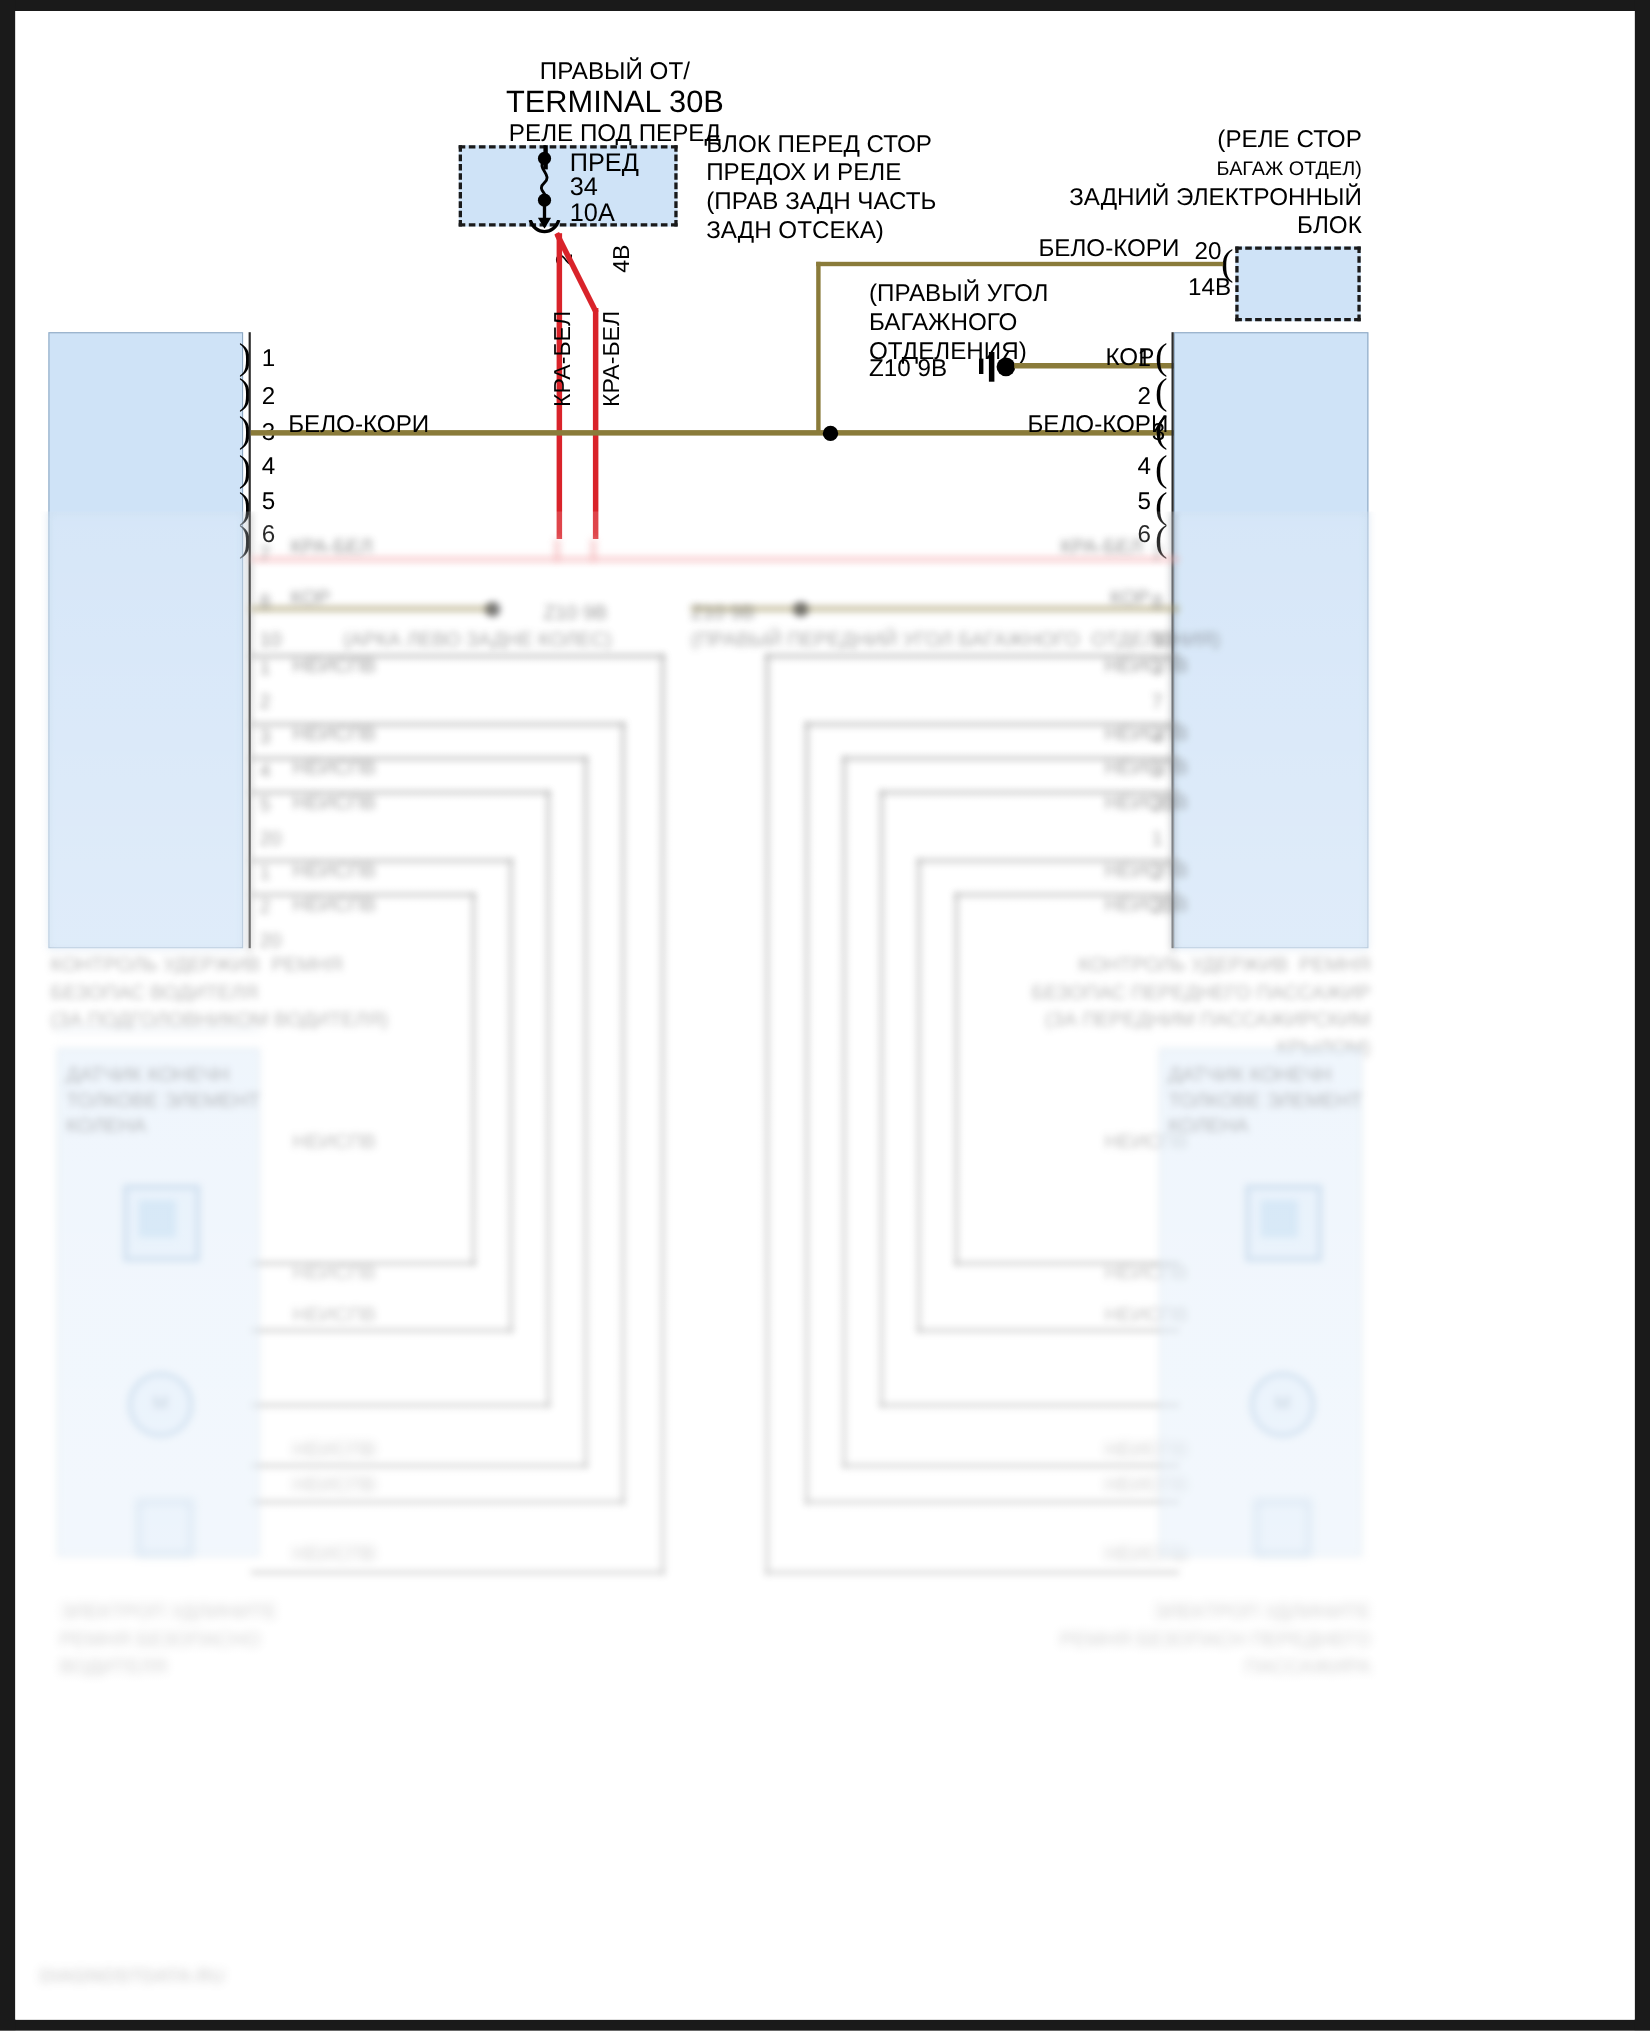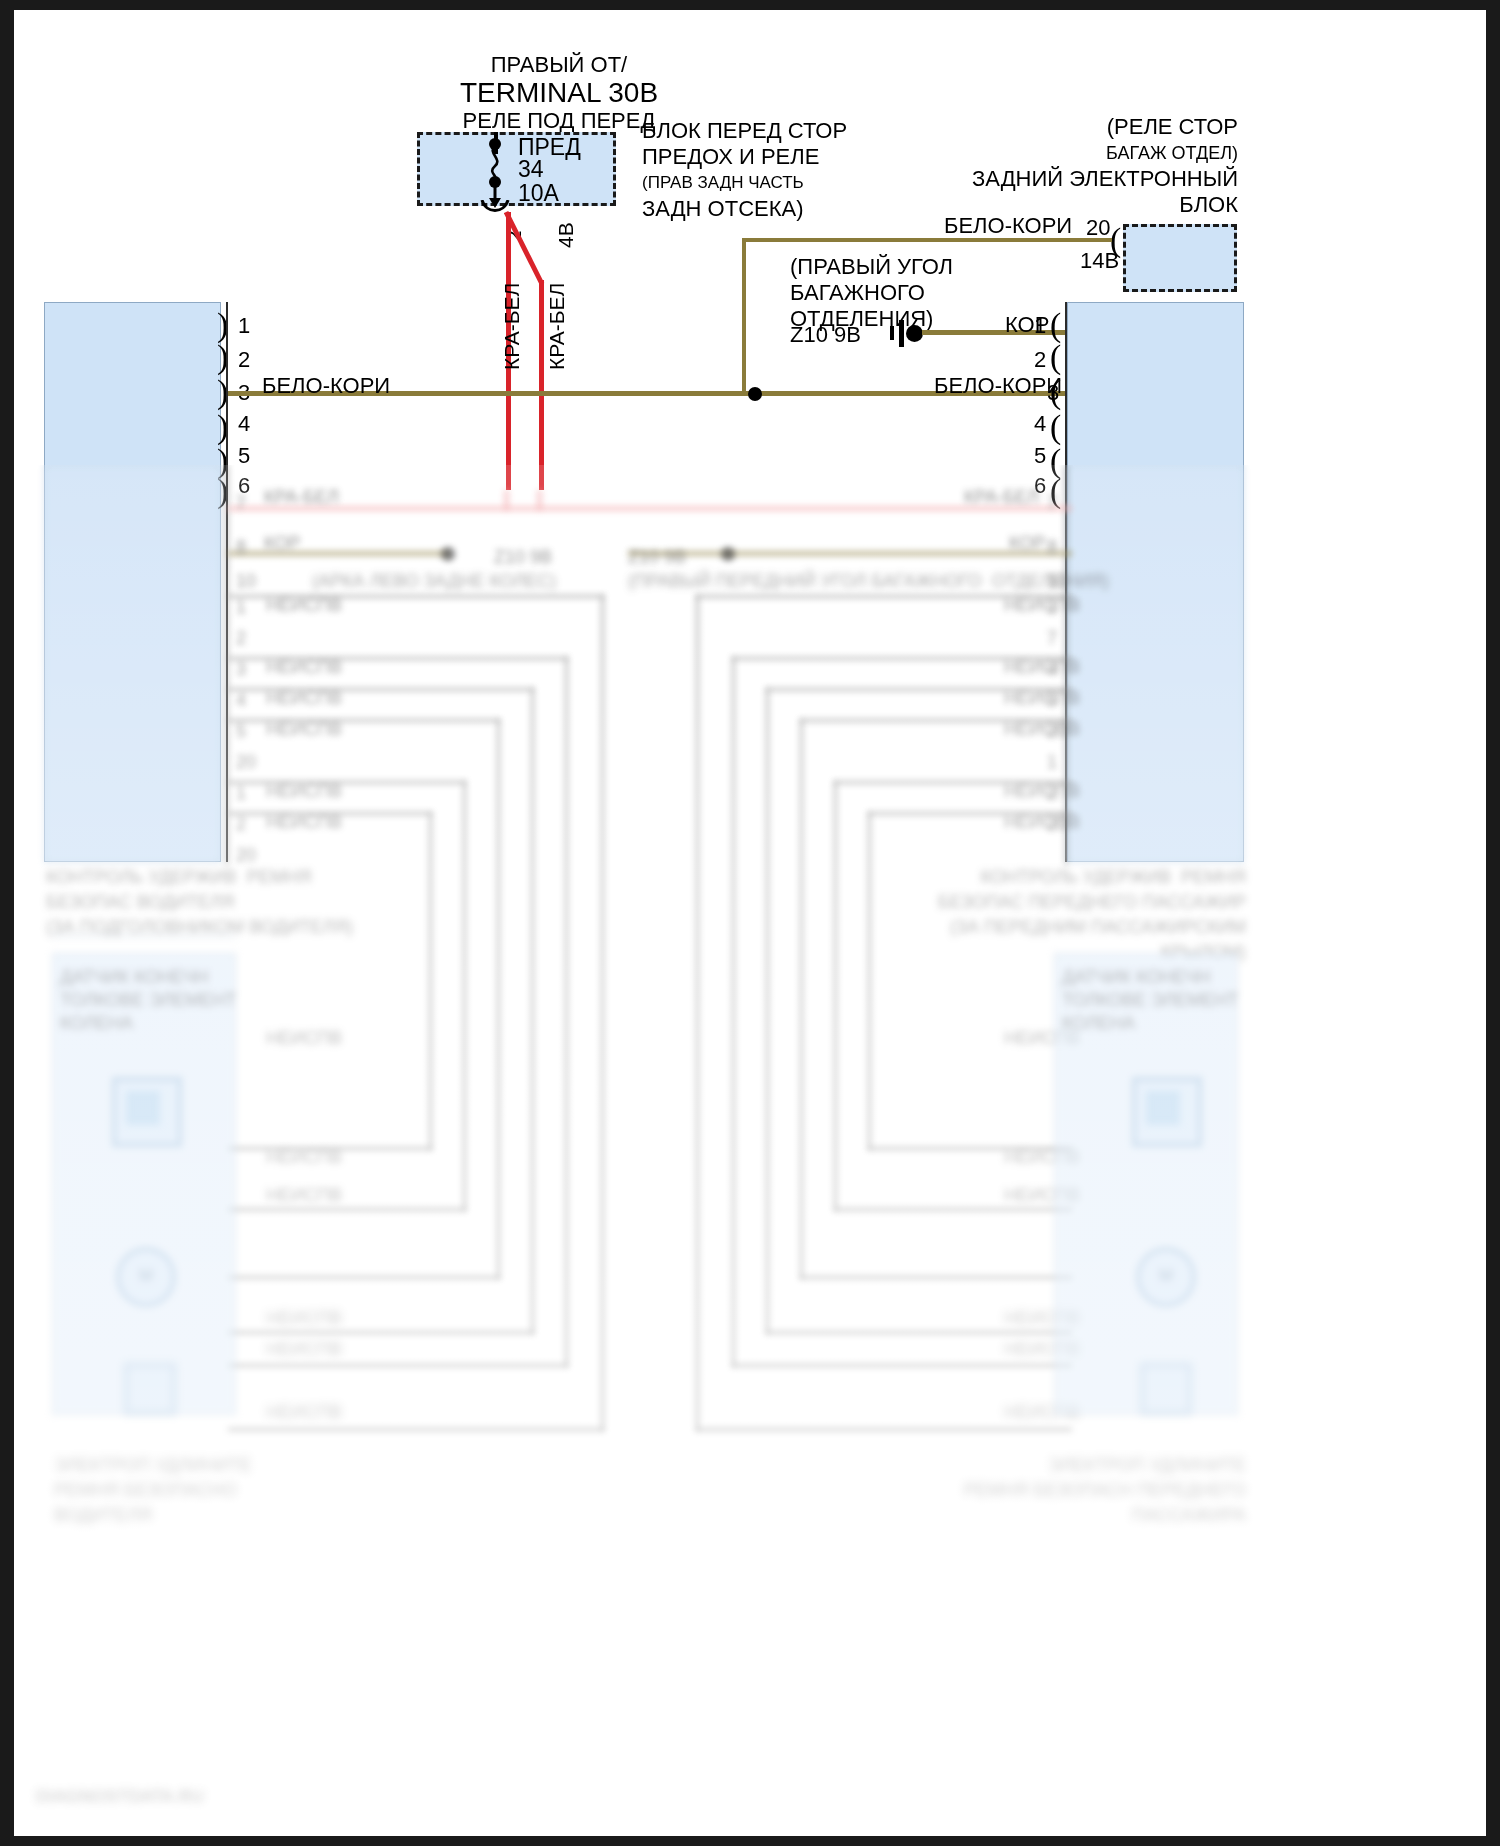--- a/index.html
+++ b/index.html
@@ -96,21 +96,21 @@
 
     <svg style="position:absolute;left:466px;top:190px;" width="30" height="16">
       <path d="M2 0 C 6 14, 24 14, 28 0" stroke="#000" stroke-width="3" fill="none"></path>
     </svg>
 
     <div class="vtxt" style="left:488px;top:232px;font-size:21px;">2</div>
     <div class="vtxt" style="left:540px;top:238px;font-size:21px;">4B</div>
 
     <div class="txt" style="left:628px;top:108px;font-size:22px;">БЛОК ПЕРЕД СТОР</div>
     <div class="txt" style="left:628px;top:134px;font-size:22px;">ПРЕДОХ И РЕЛЕ</div>
-    <div class="txt" style="left:628px;top:160px;font-size:17px;">(ПРАВ ЗАДН ЧАСТЬ</div>
+    <div class="txt" style="left:628px;top:160px;font-size:22px;">(ПРАВ ЗАДН ЧАСТЬ</div>
     <div class="txt" style="left:628px;top:186px;font-size:22px;">ЗАДН ОТСЕКА)</div>
 
     <div class="wire wred" style="left:492px;top:202px;width:5px;height:278px;"></div>
     <svg style="position:absolute;left:490px;top:200px;" width="60" height="80">
       <line x1="2" y1="2" x2="38" y2="74" stroke="#d9232a" stroke-width="5"></line>
     </svg>
     <div class="wire wred" style="left:525px;top:270px;width:5px;height:210px;"></div>
 
     <div class="vtxt" style="left:486px;top:360px;font-size:21px;">КРА-БЕЛ</div>
     <div class="vtxt" style="left:531px;top:360px;font-size:21px;">КРА-БЕЛ</div>

